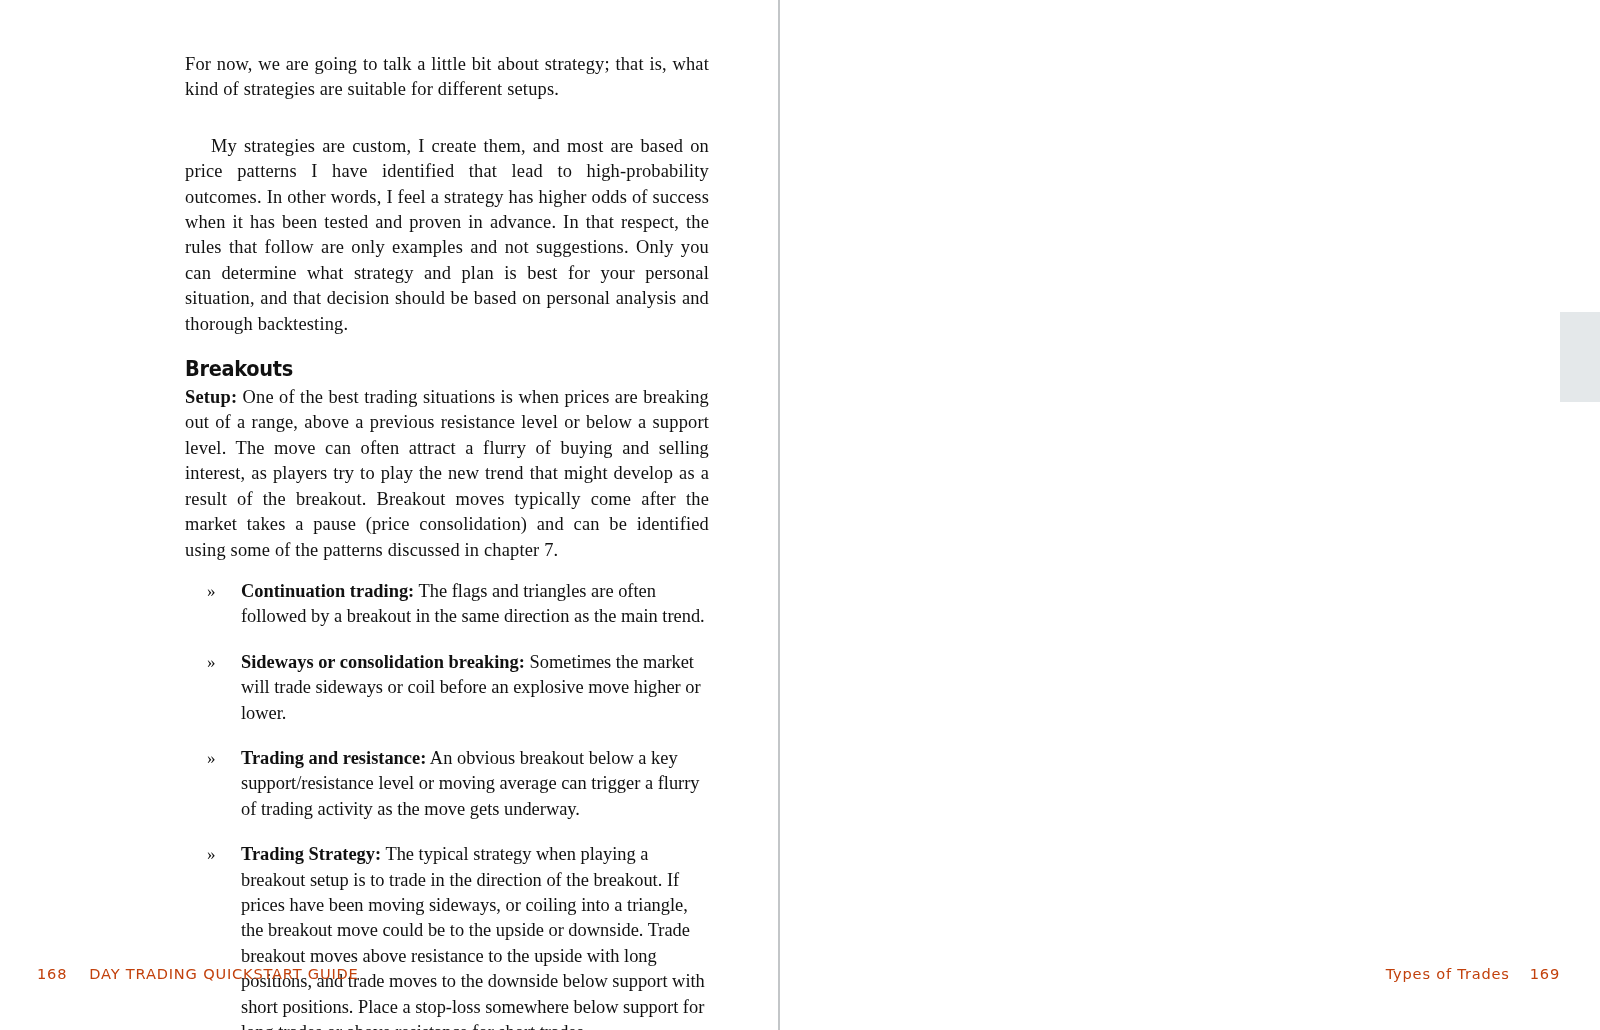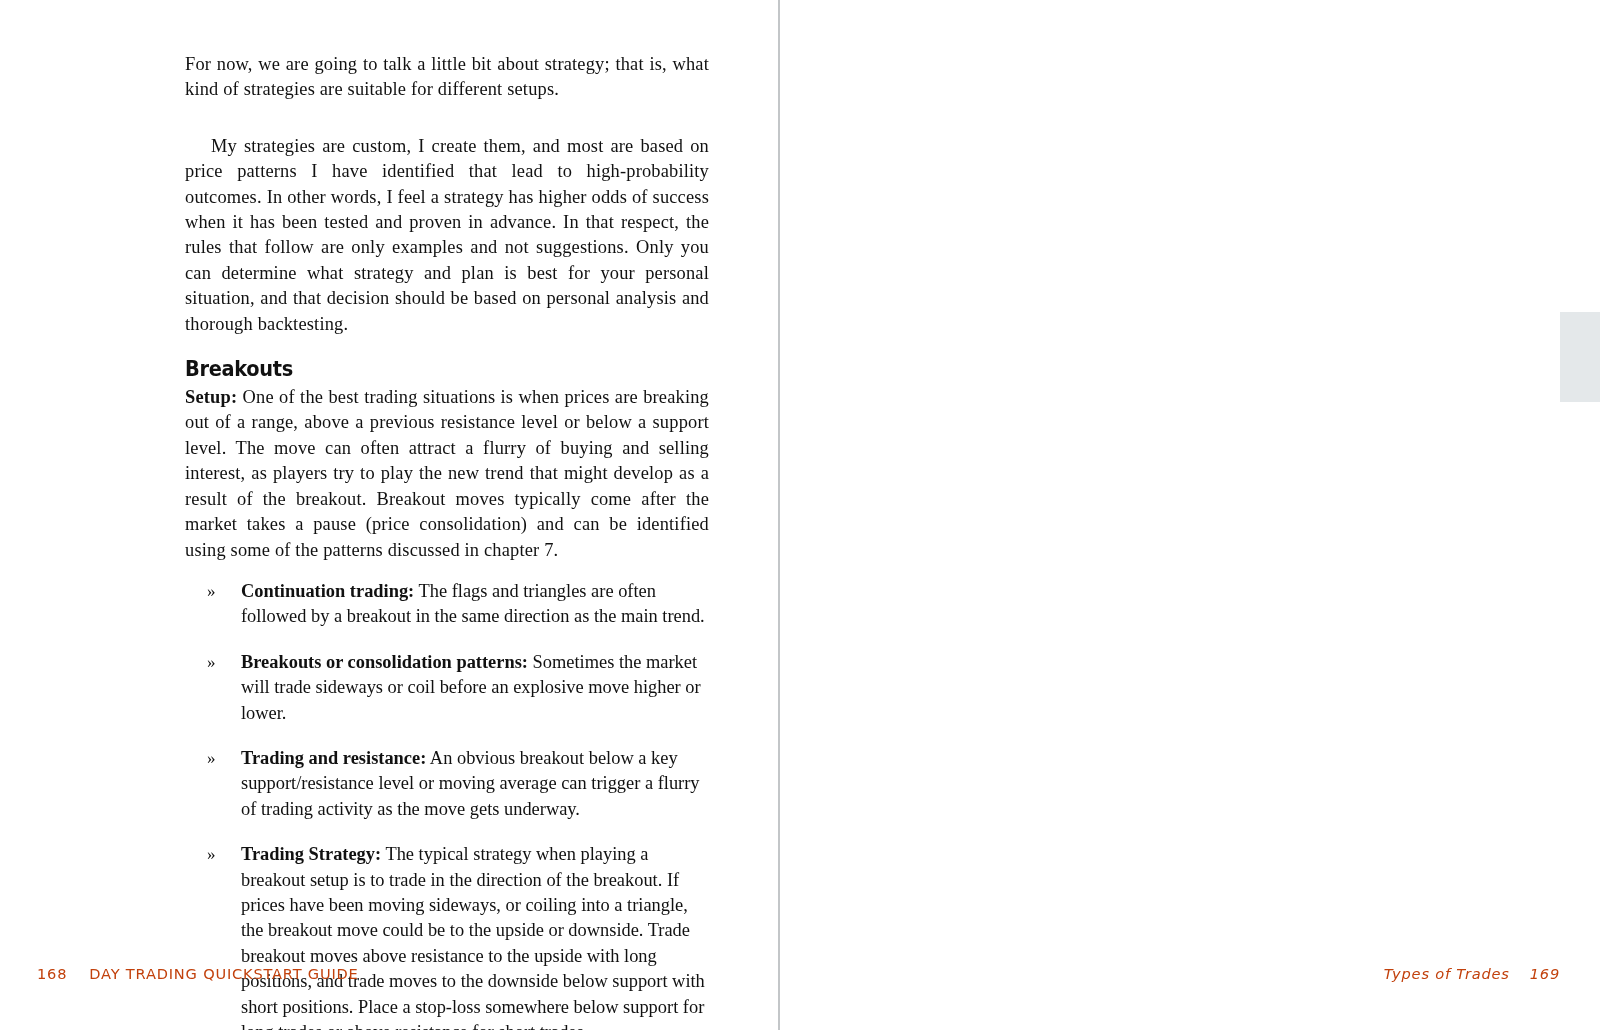--- a/index.html
+++ b/index.html
@@ -80,21 +80,21 @@
   .footer {
     position: absolute;
     bottom: 48px;
     font-family: "DejaVu Sans", sans-serif;
     font-size: 14.6px;
     letter-spacing: 0.055em;
     color: #c2410c;
     white-space: nowrap;
   }
   .footer-left  { left: 37px; }
-  .footer-right { right: 40px; text-align: right; font-style: italic; }
+  .footer-right { right: 40px; text-align: right; }
   .footer .pagenum { font-weight: 400; }
   .footer .gap-l { display: inline-block; width: 22px; }
   .footer .gap-r { display: inline-block; width: 20px; }
 
   
   .caution-band {
     position: absolute;
     left: 780px; top: 312px;
     width: 820px; height: 90px;
     background: #e4e8ea;
@@ -116,21 +116,21 @@
 
       <h2 class="section-head">Breakouts</h2>
 
       <p class="body noindent"><b>Setup:</b><span> One of the best trading situations is when prices are breaking out of a range, above a previous resistance level or below a support level. The move can often attract a flurry of buying and selling interest, as players try to play the new trend that might develop as a result of the breakout. Breakout moves typically come after the market takes a pause (price consolidation) and can be identified using some of the patterns discussed in chapter 7.</span></p>
 
       <ul class="bullets">
         <li>
           <span class="guill">»</span><b>Continuation trading:</b><span> The flags and triangles are often followed by a breakout in the same direction as the main trend.</span>
         </li>
         <li>
-          <span class="guill">»</span><b>Breakouts or consolidation patterns:</b><span> Sometimes the market will trade sideways or coil before an explosive move higher or lower.</span>
+          <span class="guill">»</span><b>Sideways or consolidation breaking:</b><span> Sometimes the market will trade sideways or coil before an explosive move higher or lower.</span>
         </li>
         <li>
           <span class="guill">»</span><b>Trading and resistance:</b><span> An obvious breakout below a key support/resistance level or moving average can trigger a flurry of trading activity as the move gets underway.</span>
         </li>
         <li>
           <span class="guill">»</span><b>Trading Strategy:</b><span> The typical strategy when playing a breakout setup is to trade in the direction of the breakout. If prices have been moving sideways, or coiling into a triangle, the breakout move could be to the upside or downside. Trade breakout moves above resistance to the upside with long positions, and trade moves to the downside below support with short positions. Place a stop-loss somewhere below support for long trades or above resistance for short trades.</span>
         </li>
       </ul>
 
     </div>

